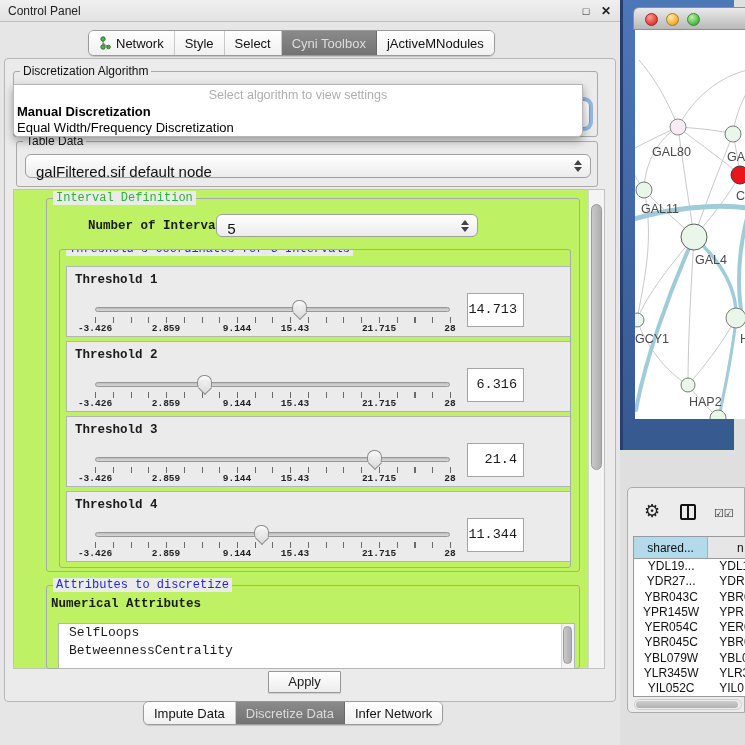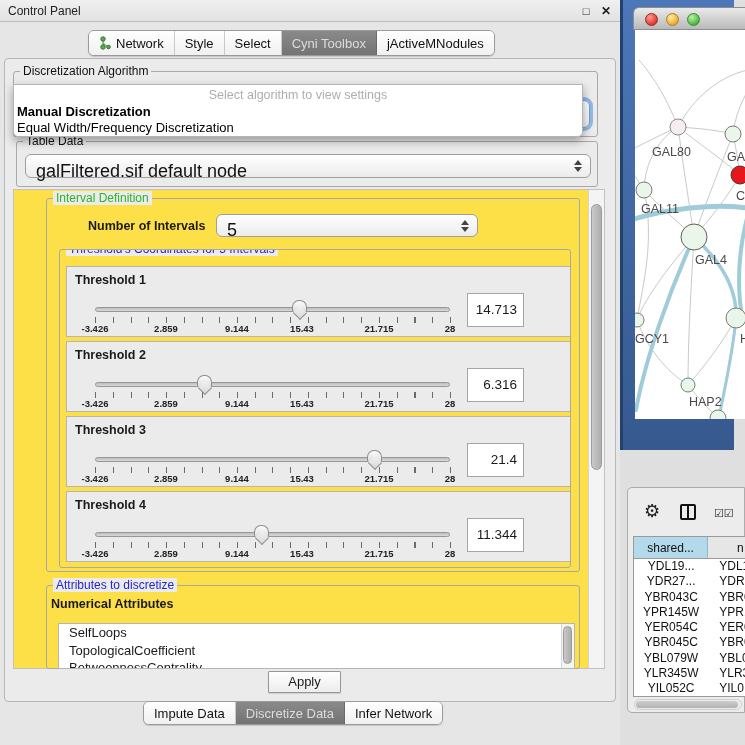--- a/index.html
+++ b/index.html
@@ -37,41 +37,41 @@
   .groupbox { position:absolute; border:1px solid #a9a9a9; border-radius:3px; }
   .grouptitle { position:absolute; top:-8px; left:6px; padding:0 3px; background:#ebebeb;
     font-size:12px; color:#111; white-space:nowrap; }
   .grouptitle.green { color:#2db32d; }
   .grouptitle.blue  { color:#2626cc; }
 
   
   .combo { position:absolute; background:linear-gradient(#ffffff,#ececec);
     border:1px solid #9f9f9f; border-radius:6px; }
   .combo .val { position:absolute; left:10px; top:10px; bottom:0; display:flex; align-items:center;
-    font-size:18px; color:#111; }
+    font-size:15px; color:#111; }
   .spinner { position:absolute; right:8px; top:50%; width:9px; height:14px; transform:translateY(-50%); }
   .spinner::before, .spinner::after { content:""; position:absolute; left:1px;
     border-left:4px solid transparent; border-right:4px solid transparent; }
   .spinner::before { top:1px; border-bottom:5px solid #444; }
   .spinner::after  { bottom:1px; border-top:5px solid #444; }
   .combo.focused { border:1px solid #6b9fd8; box-shadow:0 0 0 3px rgba(96,156,219,.65); }
 
   
   #algo-popup { position:absolute; left:13px; top:84px; width:570px; height:53px;
     background:#fff; border:1px solid #b5b5b5; border-radius:0 0 5px 5px;
     box-shadow:0 4px 10px rgba(0,0,0,.35); z-index:50; }
   #algo-popup .hint { position:absolute; top:3px; left:0; width:100%; text-align:center;
     color:#aeaeae; font-size:12.5px; }
   #algo-popup .opt  { position:absolute; left:3px; font-size:13px; color:#000; }
   #algo-popup .opt.b { font-weight:bold; top:19px; }
   #algo-popup .opt.n { top:35px; }
 
   
   #scrollarea { position:absolute; left:8px; top:130px; width:592px; height:480px;
-    border:1px solid #c2c2c2; background:#fde047; }
+    border:1px solid #c2c2c2; background:#bef264;font-family:Liberation Mono, monospace; }
   .vscroll { position:absolute; background:#f4f4f4; border-left:1px solid #d6d6d6; }
   .vthumb  { position:absolute; left:2px; width:11px; background:linear-gradient(90deg,#c9c9c9,#aeaeae);
     border:1px solid #9b9b9b; border-radius:6px; }
 
   
   .tbox { position:absolute; left:6px; width:536px; height:71px; background:#ebebeb;
     border:1px solid #b5b5b5; }
   .tlabel { position:absolute; left:8px; top:6px; font-weight:bold; font-size:12.5px; }
   .track { position:absolute; left:28px; top:40px; width:355px; height:5px;
     background:linear-gradient(#bdbdbd,#d9d9d9); border:1px solid #979797; border-radius:3px; }
@@ -79,21 +79,21 @@
     background:linear-gradient(#fdfdfd,#dcdcdc); border:1px solid #8d8d8d; border-bottom:none;
     border-radius:7px 7px 2px 2px; z-index:2; }
   .thumb::after { content:""; position:absolute; left:2px; top:6.5px; width:9px; height:9px;
     background:linear-gradient(135deg,#f2f2f2,#d8d8d8); border-right:1px solid #8d8d8d;
     border-bottom:1px solid #8d8d8d; transform:rotate(45deg); }
   .ticks { position:absolute; left:28px; top:50px; width:356px; height:6px;
     background:repeating-linear-gradient(to right,#6a6a6a 0,#6a6a6a 1px,transparent 1px,transparent 17.75px); }
   .ticklabels span { position:absolute; top:56px; transform:translateX(-50%);
     font-size:9.5px; font-weight:bold; color:#222; }
   .ticklabels span:nth-child(1){left:28px;} .ticklabels span:nth-child(2){left:99px;}
-  .ticklabels span:nth-child(3){left:170px;} .ticklabels span:nth-child(4){left:235px;}
+  .ticklabels span:nth-child(3){left:170px;} .ticklabels span:nth-child(4){left:228px;}
   .ticklabels span:nth-child(5){left:312px;} .ticklabels span:nth-child(6){left:383px;}
   .vbox { position:absolute; left:400px; top:26px; width:57px; height:34px; background:#fff;
     border:1px solid #a5a5a5; font-size:13.5px; text-align:right; padding:8px 6px 0 0; }
 
   
   #attr-list { position:absolute; left:11px; top:37px; width:517px; height:46px;
     background:#fff; border:1px solid #b5b5b5; overflow:hidden; }
   #attr-list .item { padding:1px 0 1px 10px; font-size:13px; line-height:15.5px; }
 
   .push-button { position:absolute; background:linear-gradient(#ffffff,#ececec);
@@ -278,21 +278,20 @@
             <div class="vbox">11.344</div>
           </div>
         </div>
       </div>
 
       <div class="groupbox" style="left:32px; top:395px; width:534px; height:84px;">
         <span class="grouptitle blue">Attributes to discretize</span>
         <span class="boldlabel abs" style="left:4px; top:11px;">Numerical Attributes</span>
         <div id="attr-list">
           <div class="item">SelfLoops</div>
-          <div class="item">TopologicalCoefficient</div>
           <div class="item">BetweennessCentrality</div>
           <div class="vscroll" style="right:0; top:0; width:13px; height:46px;">
             <div class="vthumb" style="top:2px; height:38px; left:1px; width:9px;"></div>
           </div>
         </div>
       </div>
 
       <div class="vscroll" style="right:0; top:0; width:16px; height:478px;">
         <div class="vthumb" style="top:14px; height:266px;"></div>
       </div>

